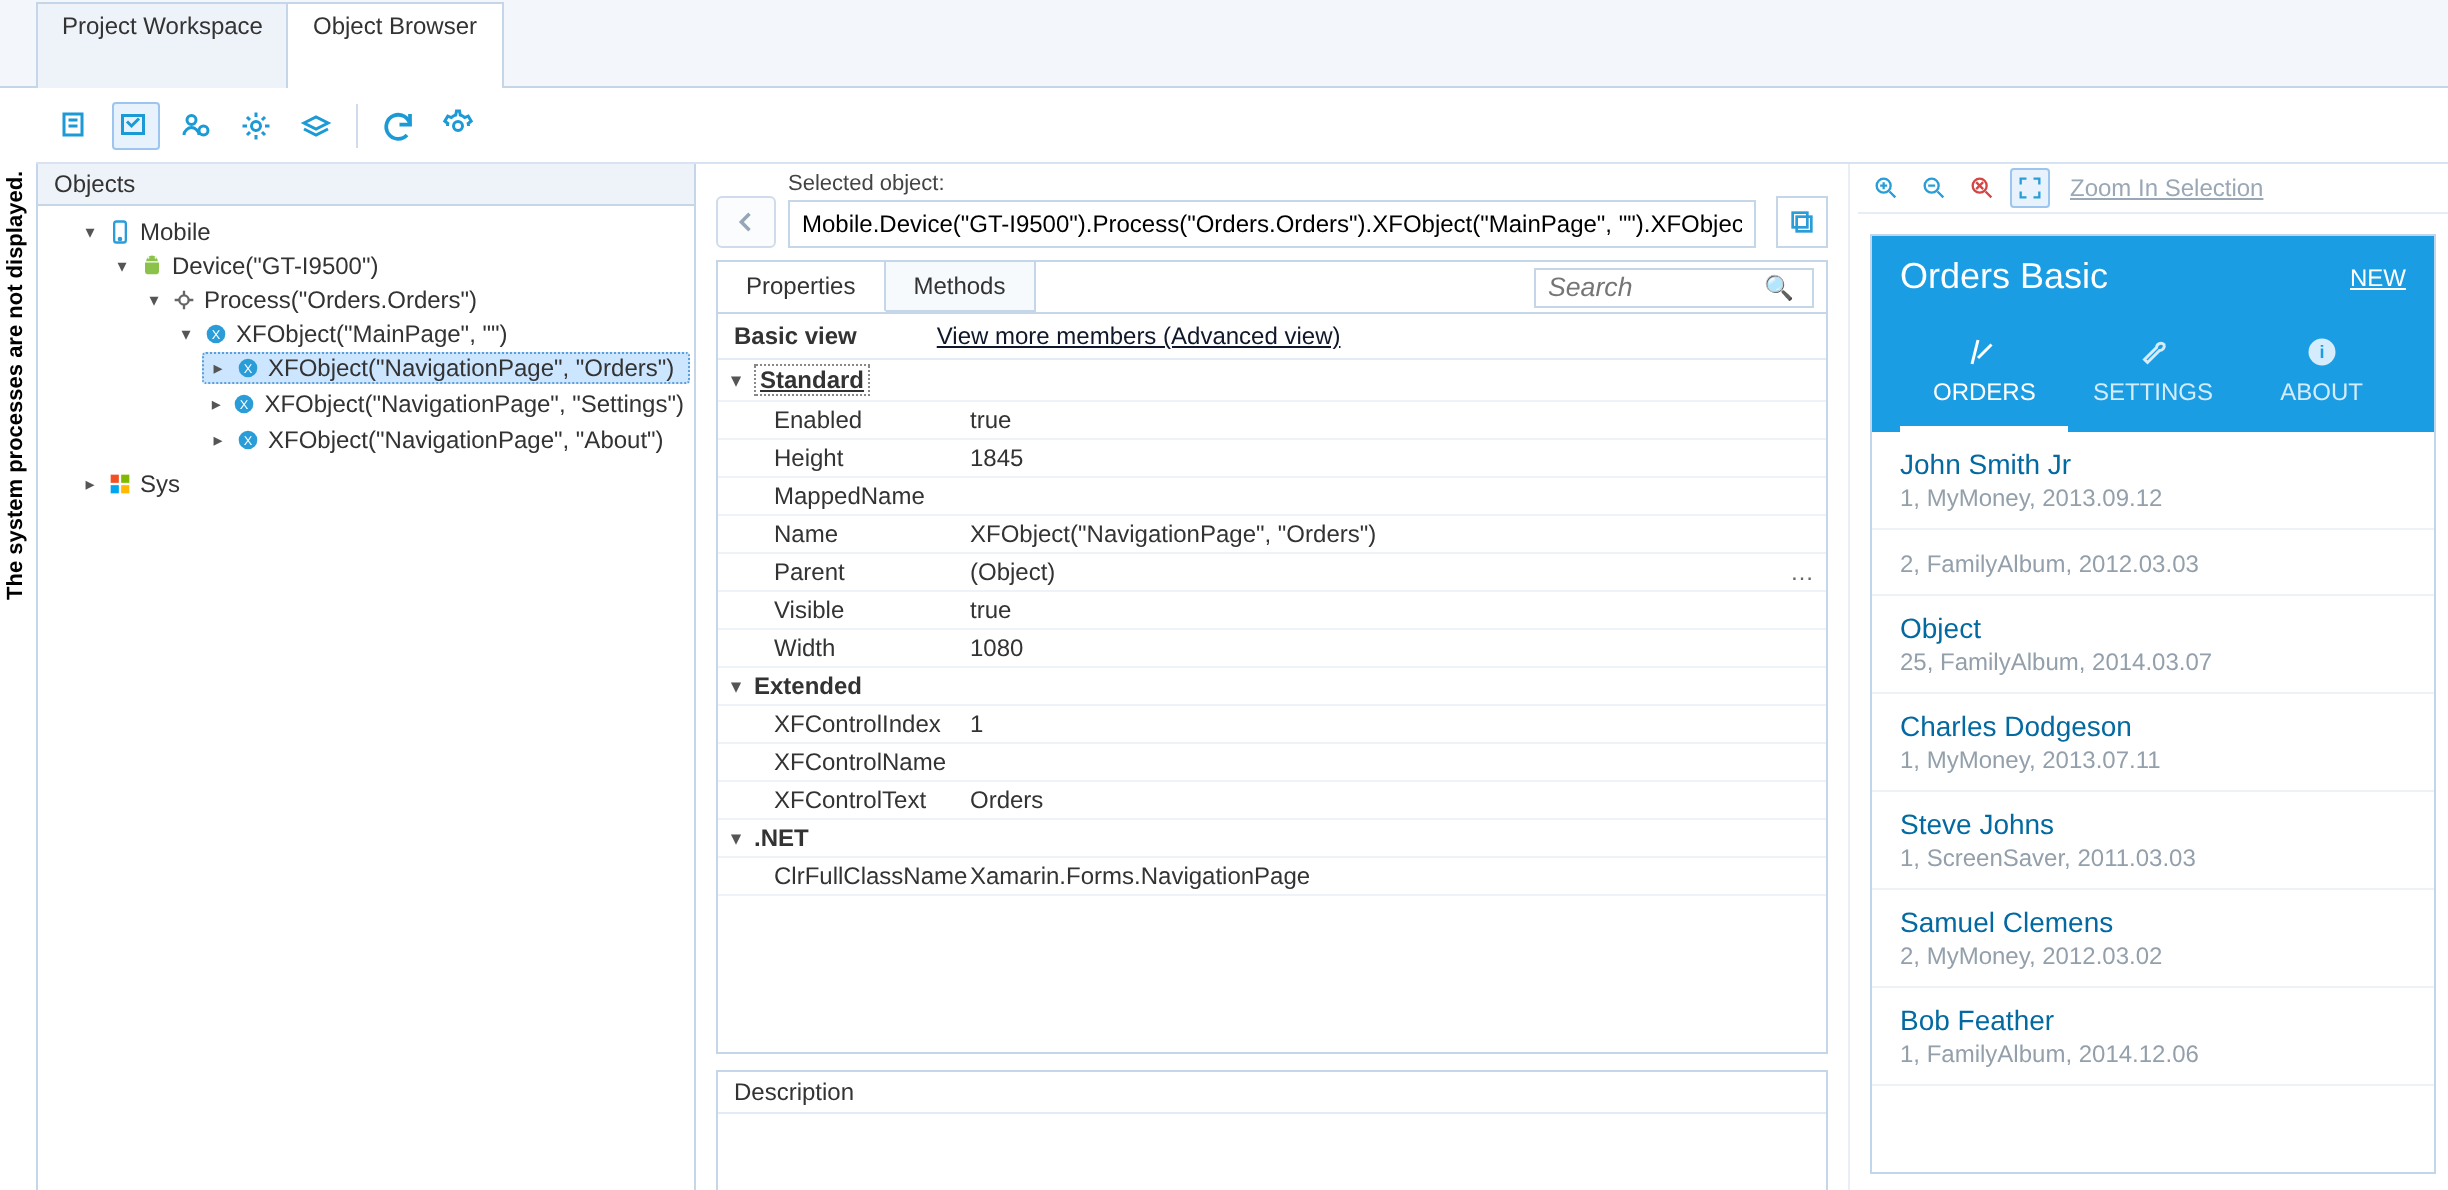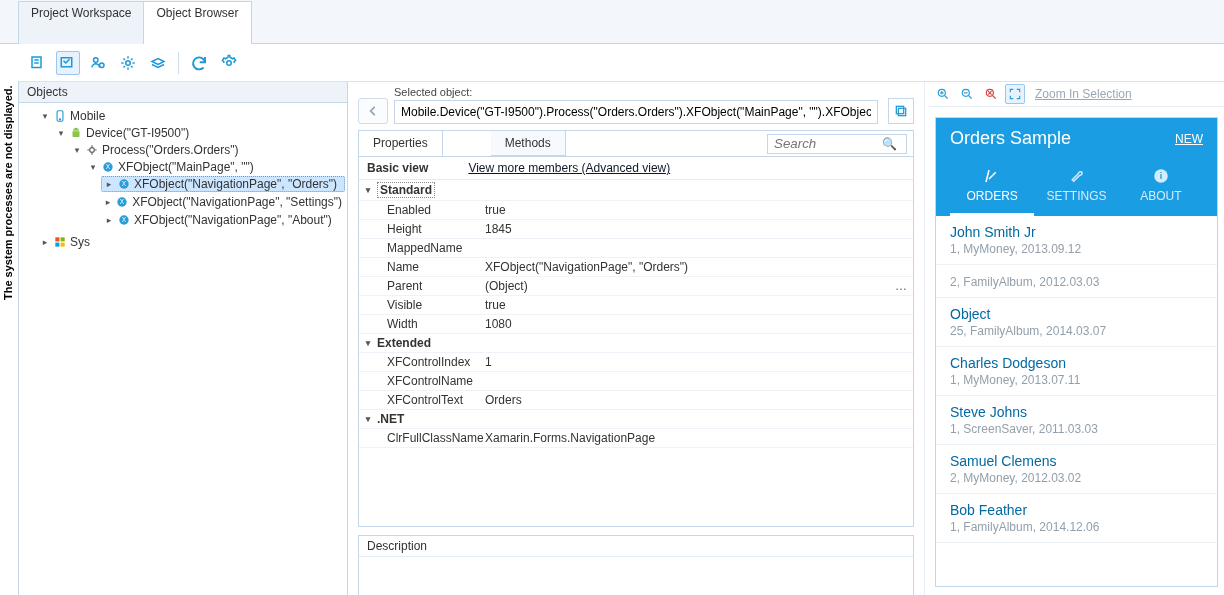--- a/index.html
+++ b/index.html
@@ -38,41 +38,41 @@
 
 .center { flex:1; display:flex; flex-direction:column; padding:0 10px; min-width:0;}
 .selobj-row { display:flex; align-items:flex-end; gap:6px; padding:4px 0 6px 0;}
 .back-btn { width:30px; height:26px; border:1px solid #d0dceb; border-radius:3px; display:flex; align-items:center; justify-content:center; color:#95a6b8; background:#fafcfe;}
 .selobj-wrap { flex:1; }
 .selobj-lbl { font-size:11px; color:#444; margin-bottom:2px;}
 .selobj-input { width:100%; height:24px; border:1px solid #c5d6e8; padding:2px 6px; font-size:12px;}
 .copy-btn { width:26px; height:26px; border:1px solid #c5d6e8; display:flex; align-items:center; justify-content:center; color:#2a9dd8; cursor:pointer; margin-left:4px; align-self:flex-end;}
 
 .prop-tabs-row { display:flex; align-items:center; border:1px solid #c5d6e8; border-bottom:none;}
-.prop-tabs { display:flex;gap:48px; }
+.prop-tabs { display:flex; }
 .prop-tab { padding:5px 14px; border-right:1px solid #c5d6e8; border-bottom:1px solid #c5d6e8; cursor:pointer; background:#f6fafd;}
 .prop-tab.active { background:#fff; border-bottom:1px solid #fff;}
 .prop-search { margin-left:auto; margin-right:6px; }
 .prop-search input { width:140px; height:20px; border:1px solid #c5d6e8; padding:2px 18px 2px 6px; font-style:italic; color:#888;}
 .prop-search { position:relative;}
 .prop-search .sicon{ position:absolute; right:10px; top:3px; color:#888;}
 
 .prop-body { border:1px solid #c5d6e8; flex:1; display:flex; flex-direction:column; overflow:hidden;}
 .basic-row { display:flex; align-items:center; padding:4px 8px; border-bottom:1px solid #e2ecf6;}
 .basic-row b{font-weight:bold;}
 .basic-row a{ color:#0f172a; text-decoration:underline; margin-left:40px; cursor:pointer;}
 
 .prop-table { flex:1; overflow:auto;}
 .prop-group { display:flex; align-items:center; padding:2px 4px; font-weight:bold; border-bottom:1px solid #eef3f9;}
 .prop-group .exp{margin-right:4px;}
 .prop-line { display:flex; border-bottom:1px solid #eef3f9;}
 .prop-name { width:120px; padding:2px 4px 2px 28px;}
 .prop-val { flex:1; padding:2px 6px; position:relative;}
 .prop-ellipsis { position:absolute; right:6px; top:2px; color:#666;}
-.dotted { border:1px dotted #888; padding:0 2px;}
+.dotted { border:1px dotted #888; padding:0 2px;text-decoration:underline;}
 
 .desc-box { border:1px solid #c5d6e8; margin-top:8px; height:78px;}
 .desc-box .hdr{ padding:3px 8px; border-bottom:1px solid #e2ecf6;}
 
 
 .preview { width:300px; display:flex; flex-direction:column; border-left:1px solid #e7eef6; padding-left:4px;}
 .prev-toolbar { display:flex; align-items:center; gap:4px; padding:2px 4px; border-bottom:1px solid #e6edf5;}
 .pv-btn { width:20px; height:20px; display:flex; align-items:center; justify-content:center; border:1px solid transparent; border-radius:2px;}
 .pv-active{ border:1px solid #9cc5ef; background:#e7f2fd;}
 .pv-btn svg{width:14px;height:14px;}
@@ -394,21 +394,21 @@
           <svg viewBox="0 0 24 24" fill="none" stroke="#2a9dd8" stroke-width="2">
             <path d="M4 9V4h5M20 9V4h-5M4 15v5h5M20 15v5h-5"></path>
           </svg>
         </div>
       <div class="pv-label">Zoom In Selection</div>
     </div>
 
     <div class="device">
       <div class="dev-header">
         <div class="dev-title-row">
-          <div class="dev-title">Orders Sample</div>
+          <div class="dev-title">Orders Basic</div>
           <div class="dev-new">NEW</div>
         </div>
         <div class="dev-tabs">
           <div class="dev-tab active">
             <svg viewBox="0 0 24 24" fill="none" stroke="#fff" stroke-width="2">
                 <path d="M4 20l4-16M17 7l-9 9"></path>
               </svg>
             <span>ORDERS</span>
           </div>
           <div class="dev-tab">

